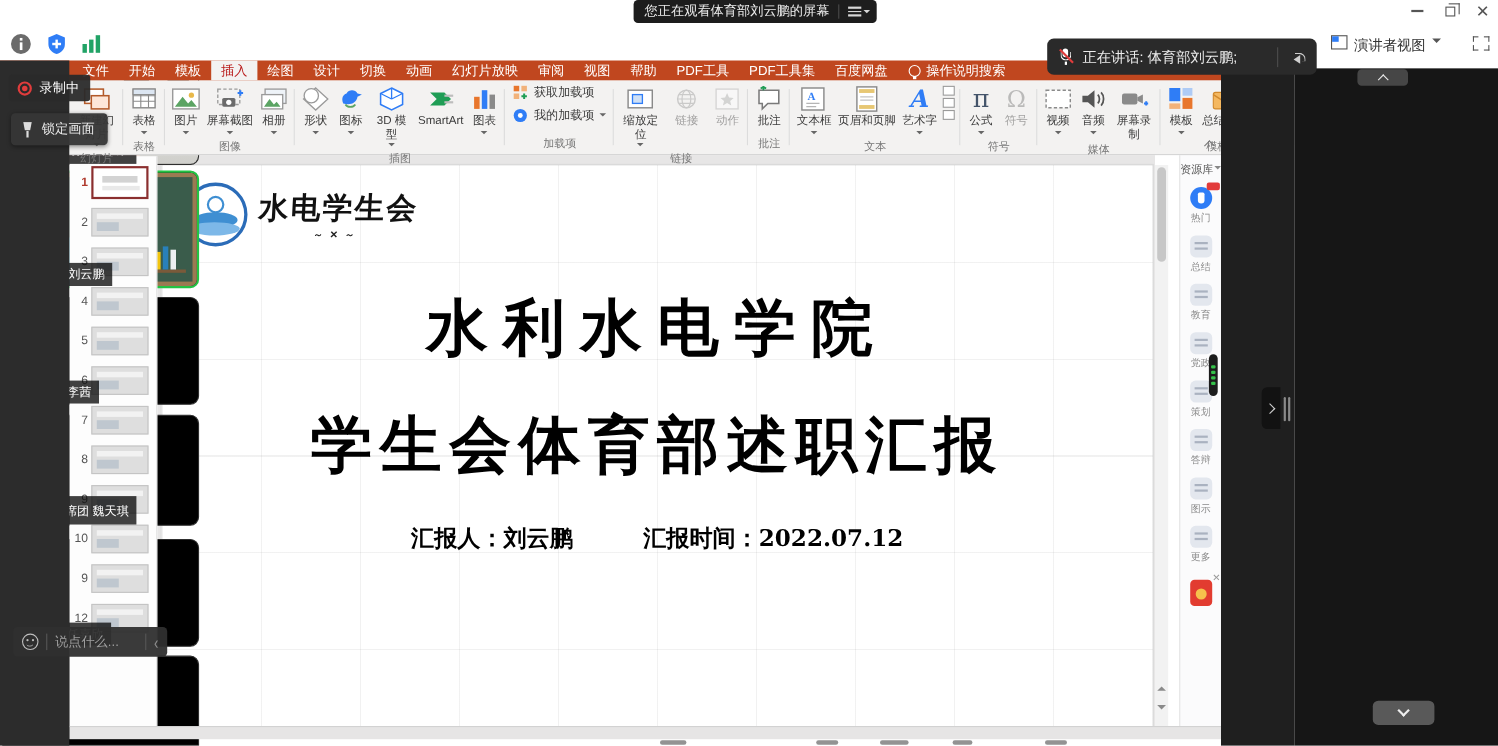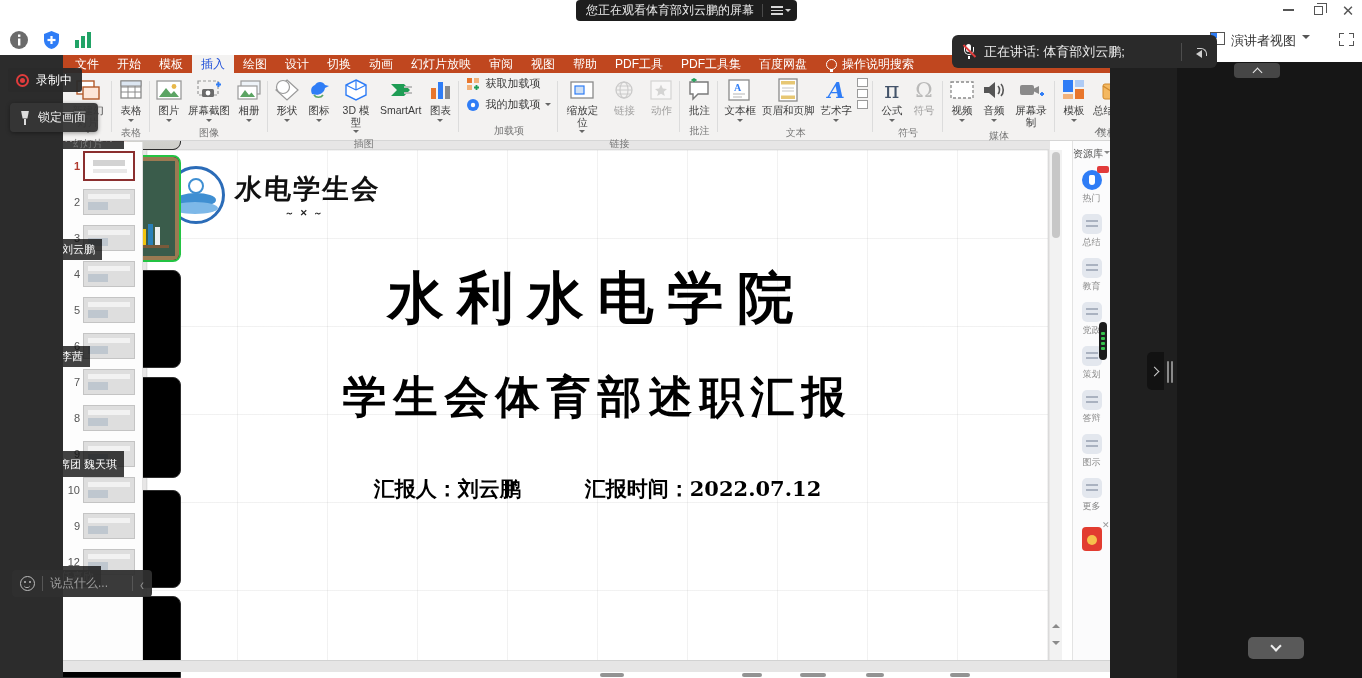--- a/index.html
+++ b/index.html
@@ -21,21 +21,21 @@
   .wc-max .sq{width:9px;height:9px;border:1.4px solid #555;position:relative;}
   .wc-max .sq::before{content:"";position:absolute;left:2px;top:-4px;width:9px;height:9px;border:1.4px solid #555;border-left:none;border-bottom:none;}
   .wc-close{font-size:15px;color:#555;line-height:1;}
 
   
   .qat{position:absolute;left:0;top:25px;width:1110px;height:30px;background:#fff;display:flex;align-items:center;gap:10px;padding-left:8px;}
   .qico{width:22px;height:22px;display:flex;align-items:center;justify-content:center;}
 
   .tabbar{position:absolute;left:0;top:55px;width:1110px;height:18px;background:#c0471f;display:flex;align-items:stretch;padding-left:66px;z-index:5;}
   .tab{color:#fff;font-size:12px;display:flex;align-items:center;padding:0 9px;white-space:nowrap;}
-  .tab.active{background:#f3f2f1;color:#1d4ed8;}
+  .tab.active{background:#f3f2f1;color:#b91c1c;}
   .tab-search{display:flex;align-items:center;gap:5px;color:#fff;font-size:12px;padding:0 10px;}
   .bulb{width:11px;height:11px;border:1.3px solid #fff;border-radius:50%;position:relative;}
   .bulb::after{content:"";position:absolute;left:3px;top:9px;width:3px;height:3px;background:#fff;}
 
   .ribbon{position:absolute;left:0;top:73px;width:1110px;height:68px;background:#f3f2f1;border-bottom:1px solid #d6d6d6;display:flex;padding-left:64px;z-index:4;}
   .grp{display:flex;flex-direction:column;align-items:center;position:relative;padding:3px 3px 0;}
   .grp::after{content:"";position:absolute;right:0;top:8px;bottom:8px;width:1px;background:#dcdcdc;}
   .grp .btns{display:flex;align-items:flex-start;flex:1;}
   .grp .glabel{font-size:10px;color:#767676;margin-bottom:2px;white-space:nowrap;}
   .bigbtn{display:flex;flex-direction:column;align-items:center;padding:1px 3px;font-size:10.5px;color:#3b3b3b;min-width:32px;}
@@ -73,21 +73,21 @@
   .logo-wrap{position:absolute;left:20px;top:16px;display:flex;align-items:center;gap:10px;}
   .logo-circle{width:58px;height:58px;border-radius:50%;border:3px solid #2b6cb8;background:#fff;position:relative;overflow:hidden;}
   .logo-circle .wave1{position:absolute;left:6px;top:24px;width:40px;height:14px;border-radius:50%;background:#3f8fd2;}
   .logo-circle .wave2{position:absolute;left:2px;top:33px;width:46px;height:12px;border-radius:50%;background:#7db8e8;}
   .logo-circle .sun{position:absolute;left:18px;top:9px;width:16px;height:16px;border-radius:50%;border:2px solid #3f8fd2;}
   .logo-text{font-size:27px;font-weight:900;color:#111;font-family:"DejaVu Serif","Liberation Serif",serif;letter-spacing:2px;transform:skewX(-3deg);}
   .logo-text small{display:block;font-size:9px;letter-spacing:6px;color:#222;text-align:center;font-weight:700;}
   .stitle{position:absolute;width:100%;text-align:center;color:#000;font-weight:900;
     font-family:"DejaVu Serif","Liberation Serif",serif;}
   .stitle.l1{top:111px;font-size:56px;letter-spacing:14px;}
-  .stitle.l2{top:218px;font-size:44px;letter-spacing:7px;}
+  .stitle.l2{top:218px;font-size:56px;letter-spacing:7px;}
   .ssub{position:absolute;top:325px;width:100%;display:flex;justify-content:center;gap:64px;
     font-size:21px;font-weight:700;color:#000;font-family:"DejaVu Serif","Liberation Serif",serif;}
   .sfooter{position:absolute;left:0;right:0;bottom:3px;height:27px;border-top:2px solid #222;border-bottom:2px solid #222;
     font-size:12.5px;color:#111;}
   .sfooter span{position:absolute;top:6px;white-space:nowrap;}
   .sf-org{left:32px;} .sf-type{left:378px;} .sf-date{left:598px;} .sf-page{right:52px;}
 
   
   .sscroll{position:absolute;left:1050px;top:150px;width:12px;height:512px;background:#f2f2f2;z-index:3;}
   .sscroll .sthumb{position:absolute;left:2px;top:2px;width:8px;height:86px;background:#c7c7c7;border-radius:4px;}
@@ -155,21 +155,21 @@
   .spkview .t{font-size:13px;color:#333;white-space:nowrap;}
   .spkview .car{width:0;height:0;border:4px solid transparent;border-top-color:#555;margin-top:3px;}
   .fullscr{position:absolute;right:8px;top:8px;width:15px;height:13px;}
   .fullscr i,.fullscr b{position:absolute;width:5px;height:5px;border:1.6px solid #555;}
   .fullscr .tl{left:0;top:0;border-right:none;border-bottom:none;}
   .fullscr .tr{right:0;top:0;border-left:none;border-bottom:none;}
   .fullscr .bl{left:0;bottom:0;border-right:none;border-top:none;}
   .fullscr .br{right:0;bottom:0;border-left:none;border-top:none;}
 
   
-  .toast{position:absolute;left:952px;top:35px;width:265px;height:33px;background:#2a2a2a;border-radius:6px;z-index:50;
+  .toast{position:absolute;left:952px;top:35px;width:245px;height:33px;background:#2a2a2a;border-radius:6px;z-index:50;
     display:flex;align-items:center;gap:9px;padding:16px 10px;}
   .toast .t{flex:1;font-size:13px;color:#ececec;white-space:nowrap;}
   .toast .tdiv{width:1px;height:18px;background:#4d4d4d;}
   .reply-arrow{width:16px;height:12px;position:relative;}
   .reply-arrow::before{content:"";position:absolute;left:6px;top:2px;width:9px;height:7px;border:1.8px solid #cfcfcf;border-bottom:none;border-left:none;border-radius:0 6px 0 0;}
   .reply-arrow::after{content:"";position:absolute;left:1px;top:4px;border:4px solid transparent;border-right:6px solid #cfcfcf;}
 
   
   .mic{position:relative;width:13px;height:15px;flex:0 0 auto;}
   .mic .body{position:absolute;left:4px;top:0;width:5px;height:8px;border-radius:2.5px;background:#fff;}

